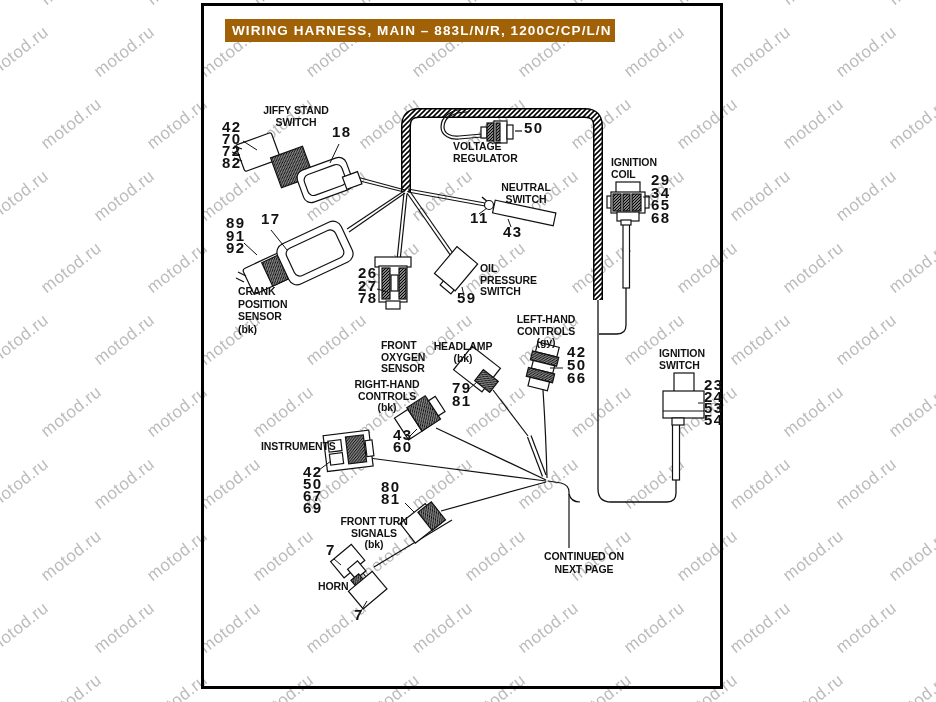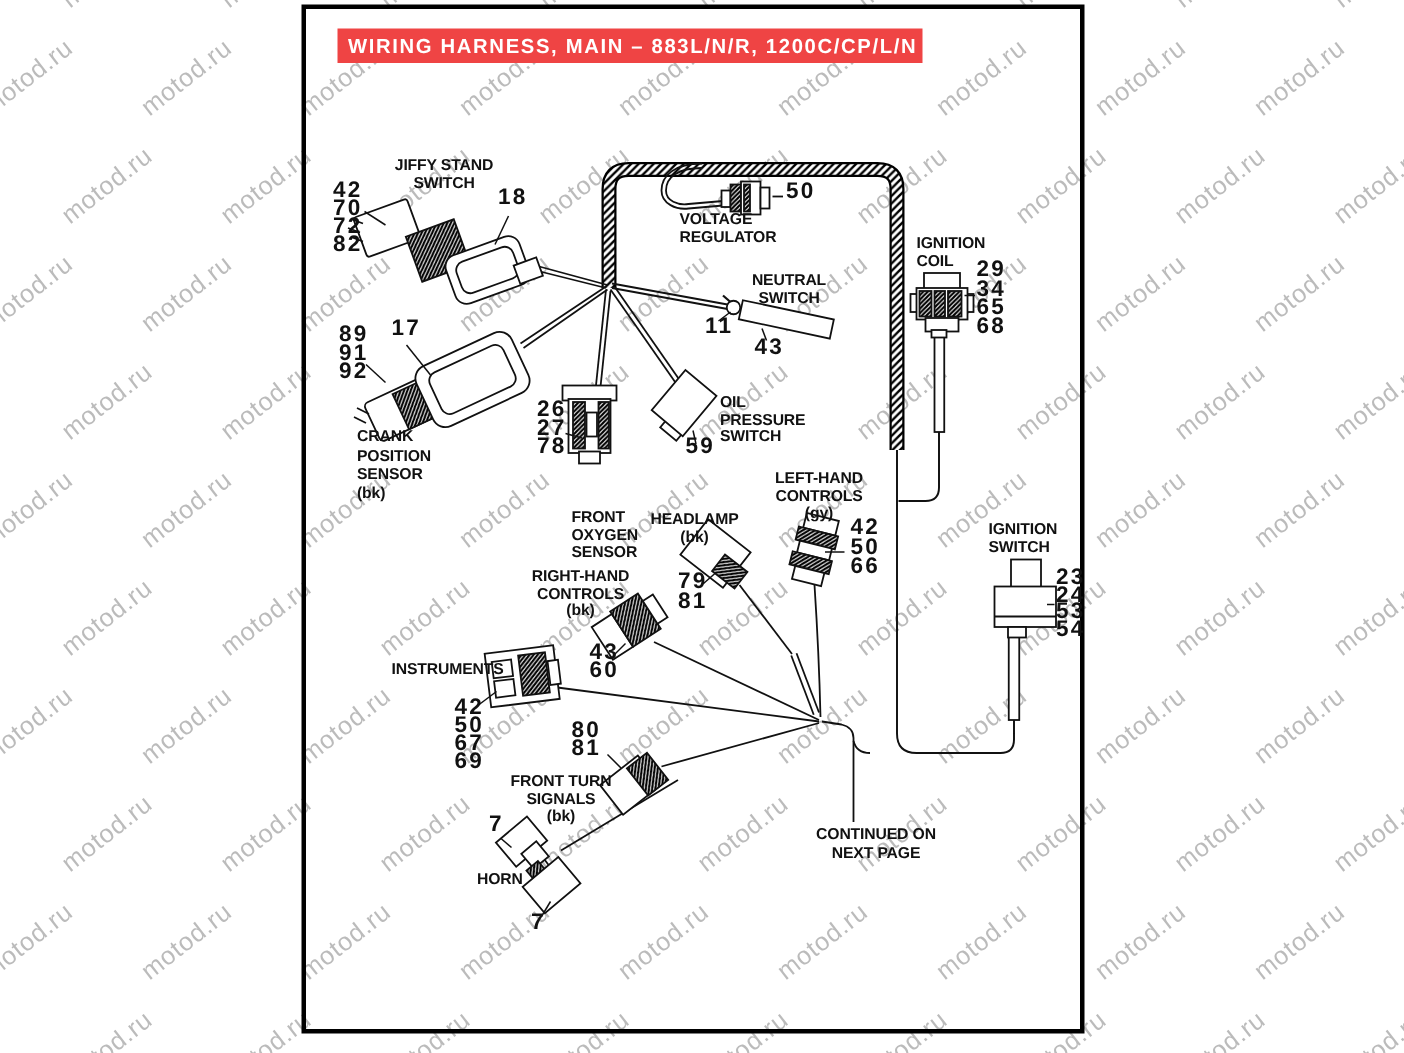--- a/index.html
+++ b/index.html
@@ -10,21 +10,21 @@
   #watermarks{position:absolute;left:0;top:0;width:936px;height:702px;overflow:hidden;z-index:1;}
   #watermarks span{
     position:absolute;font-size:17px;font-weight:500;color:rgba(125,125,125,0.52);
     transform:rotate(-38deg);letter-spacing:.5px;white-space:nowrap;
   }
   #page-frame{
     position:absolute;left:201px;top:3px;width:522px;height:686px;
     border:3px solid #000;box-sizing:border-box;z-index:2;background:transparent;
   }
   #title-banner{
-    position:absolute;left:225px;top:19px;width:390px;height:23px;background:#ef4444;
+    position:absolute;left:225px;top:19px;width:390px;height:23px;background:#a16207;
     z-index:5;display:flex;align-items:center;padding-left:7px;box-sizing:border-box;
   }
   #title-banner .t{
     color:#fff;font-size:13.5px;font-weight:600;letter-spacing:1.1px;white-space:nowrap;
   }
   svg.art{position:absolute;left:0;top:0;z-index:3;}
   .lbl,.num{position:absolute;z-index:4;white-space:pre-line;}
   .lbl{font-size:10.5px;font-weight:600;line-height:11.5px;letter-spacing:-0.1px;}
   .num{font-size:15px;font-weight:600;line-height:12.5px;letter-spacing:1.5px;}
   .ctr{text-align:center;}

